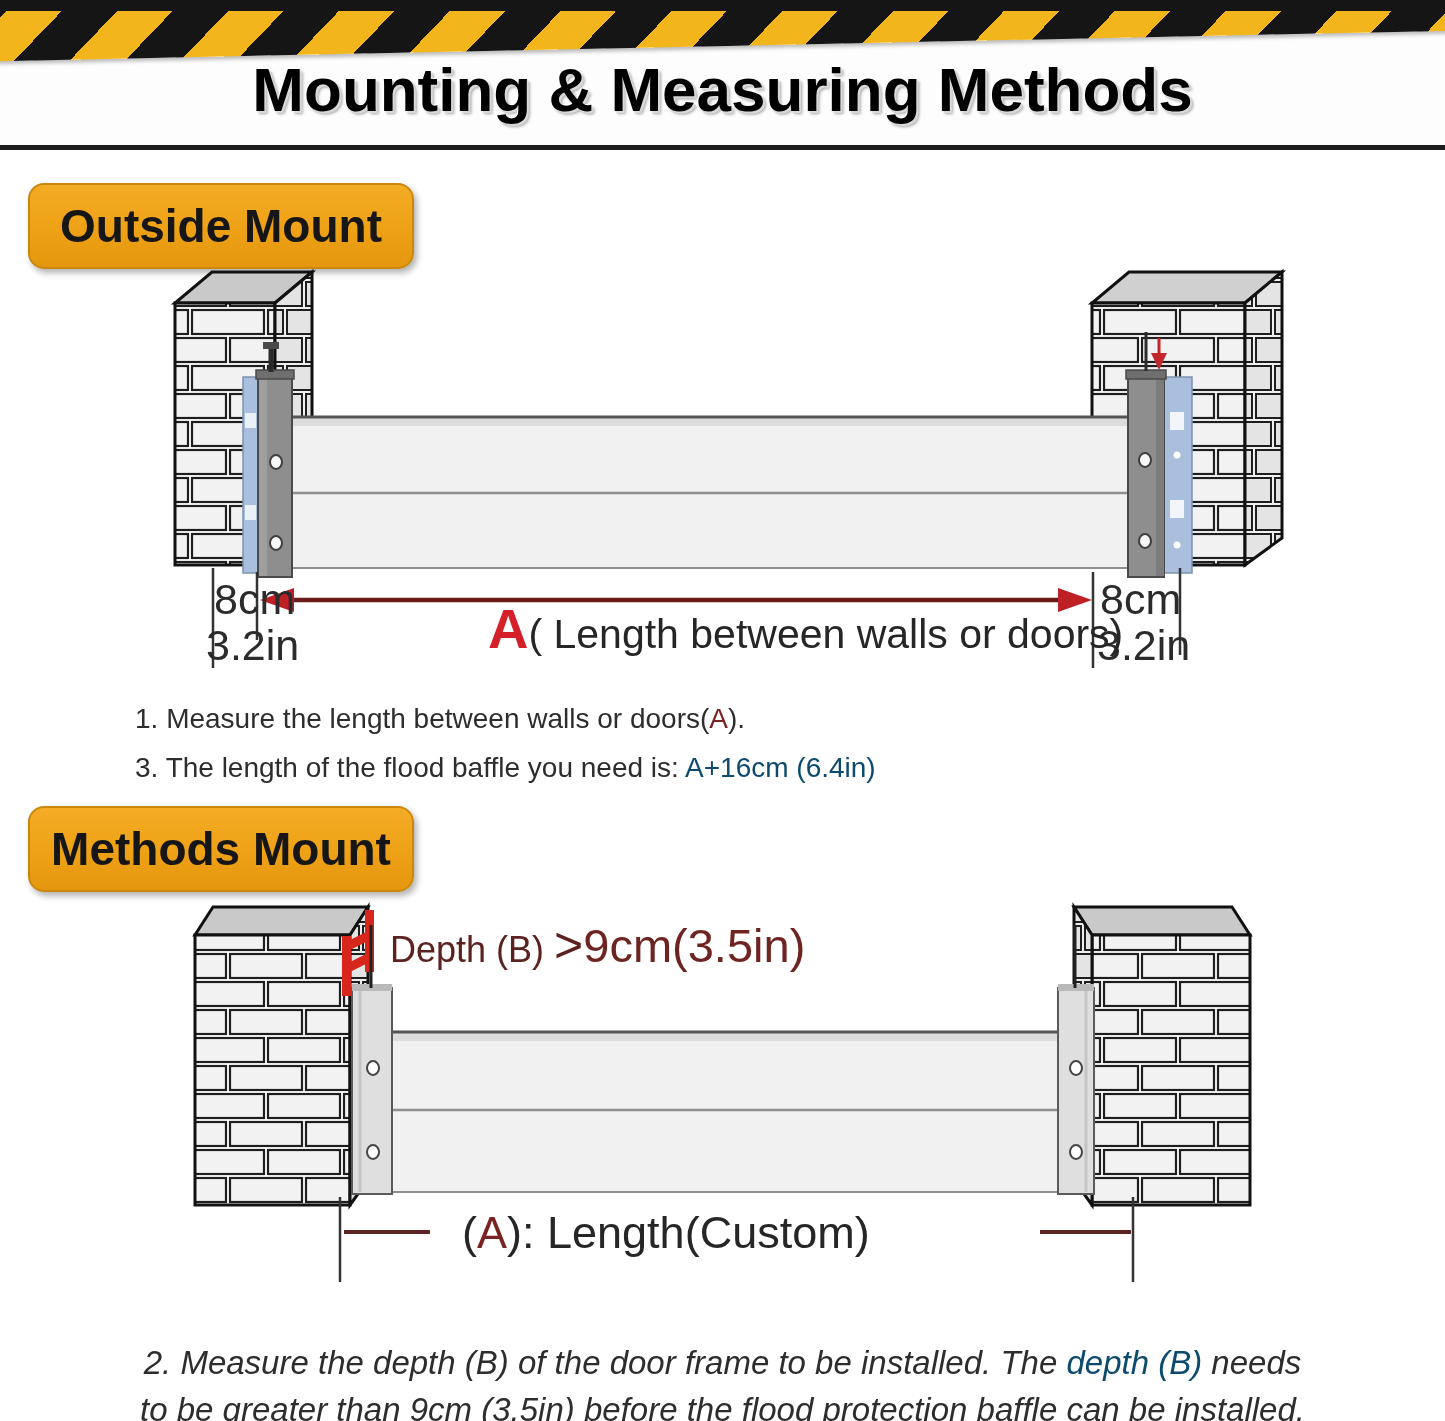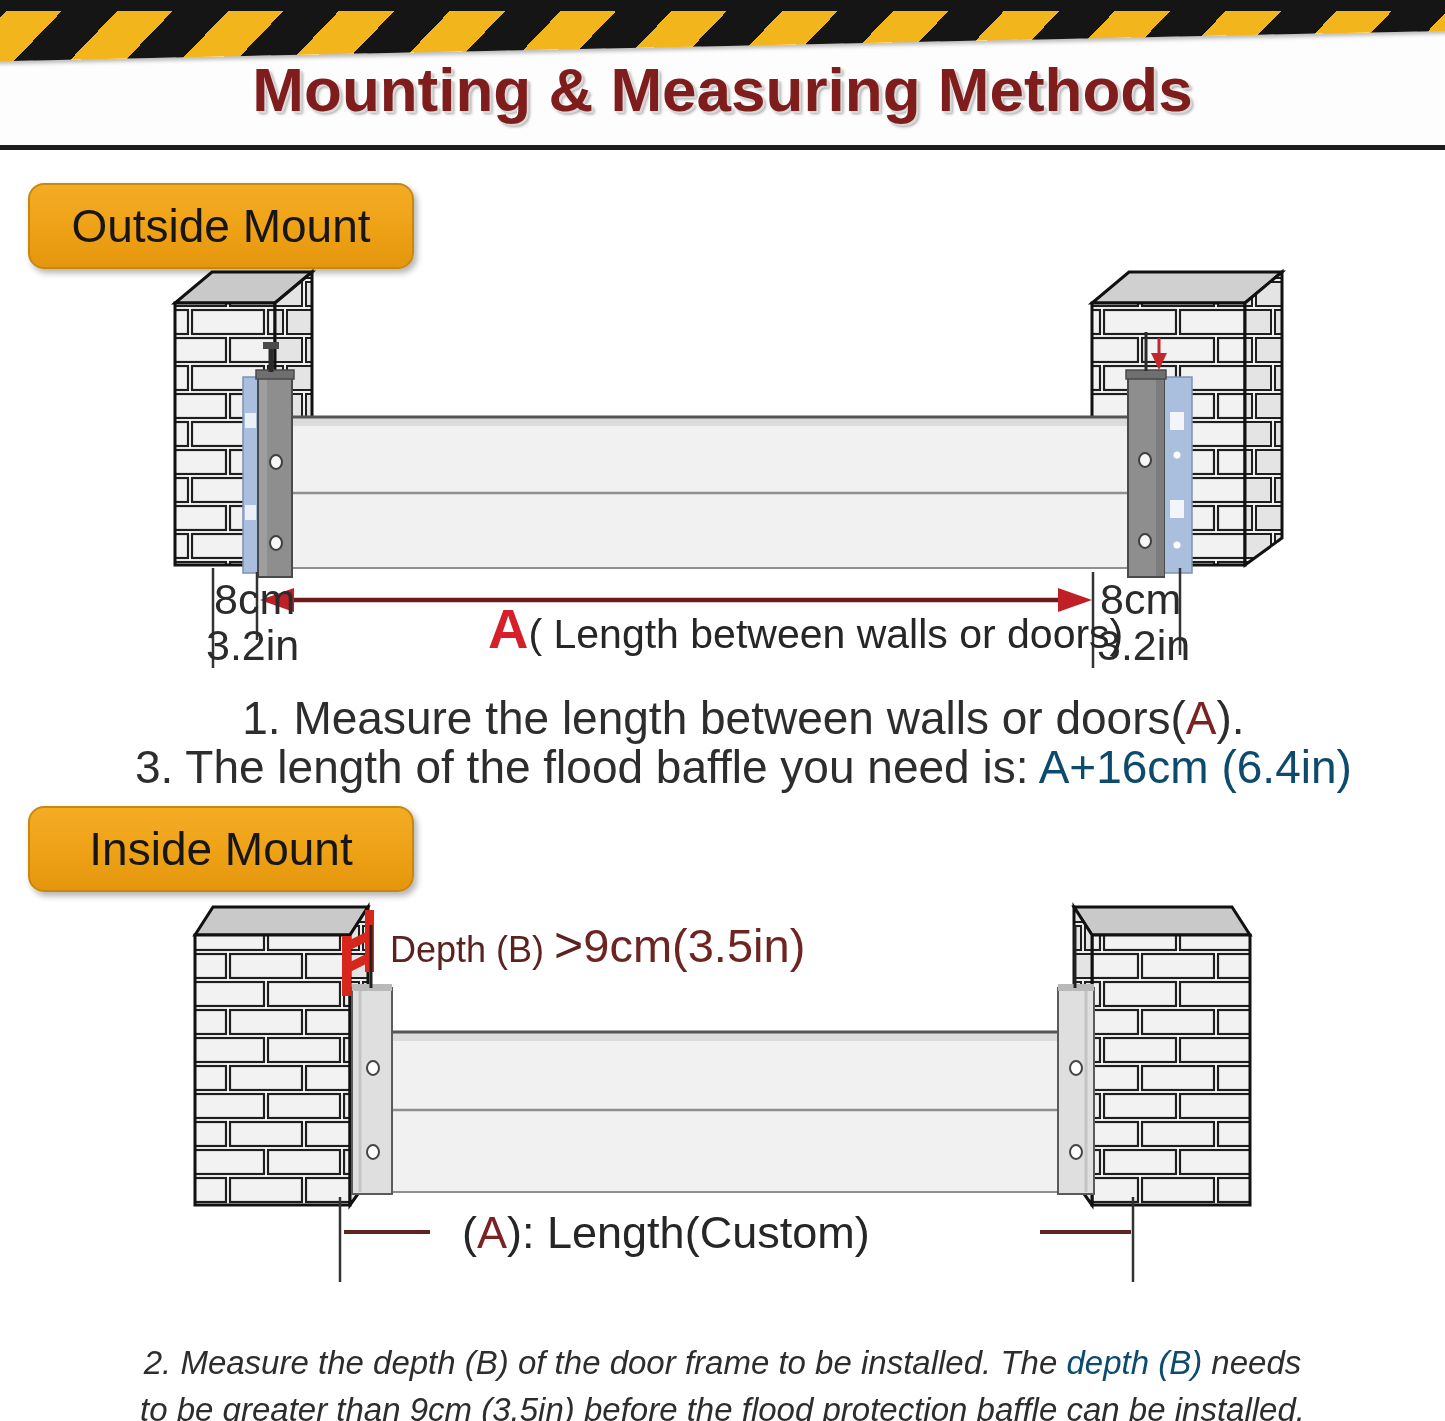--- a/index.html
+++ b/index.html
@@ -8,39 +8,39 @@
 
   
   .banner{position:absolute;top:0;left:0;width:1445px;height:145px;background:#fdfdfd;
           border-bottom:5px solid #1c1c1c;overflow:hidden;}
   .top-bar{position:absolute;top:0;left:0;width:1445px;height:11px;background:#151515;}
   .stripe-band{position:absolute;top:-14px;left:-40px;width:1530px;height:60px;
           transform:rotate(-1.2deg);
           background:repeating-linear-gradient(135deg,#151515 0 40px,#F3B51C 40px 80px);
           box-shadow:0 3px 4px rgba(0,0,0,.25);}
   .banner-title{position:absolute;top:54px;left:0;width:1445px;text-align:center;
-          font-size:62px;font-weight:bold;letter-spacing:0px;color:#7f1d1d;
+          font-size:62px;font-weight:bold;letter-spacing:0px;color:#000000;
           text-shadow:2px 2px 0 #d9d9d9,-1px -1px 0 #ffffff,3px 3px 3px rgba(0,0,0,.35);}
 
   
   .badge{position:absolute;left:28px;width:382px;height:82px;
          background:linear-gradient(180deg,#F4AC25 0%,#EDA014 60%,#E4960E 100%);
          border:2px solid #C9880D;border-radius:16px;
          box-shadow:3px 4px 6px rgba(0,0,0,.30),0 0 0 4px #ffffff;
          display:flex;align-items:center;justify-content:center;
-         font-size:46px;color:#161616;}
+         font-size:46px;color:#161616;font-weight:bold;}
   .badge-outside{top:183px;}
   .badge-inside{top:806px;}
 
   
   svg{position:absolute;left:0;display:block;}
   svg text{font-family:"Liberation Sans",sans-serif;}
 
   
-  .steps{position:absolute;font-size:46px;color:#2d2d2d;white-space:nowrap;text-align:center;}
+  .steps{position:absolute;font-size:28px;color:#2d2d2d;white-space:nowrap;}
   .steps .line{height:49px;line-height:49px;}
   .accent{color:#0c4a6e;}
   .accent-dark{color:#7B2222;}
   .steps-outside{left:135px;top:694px;}
   .step-inside-1{left:100px;top:1288px;font-size:34px;white-space:nowrap;}
   .steps-inside-23{left:0;top:1339px;width:1445px;text-align:center;font-size:33px;}
   .steps-inside-23 .line{height:47px;line-height:47px;font-style:italic;}
 </style>
 </head>
 <body>
@@ -148,21 +148,21 @@
       <text x="488" y="648"><tspan font-size="56" font-weight="bold" fill="#D5202A">A</tspan><tspan font-size="41" fill="#262626">( Length between walls or doors)</tspan></text>
     </g>
   </svg>
 
   <div class="steps steps-outside">
     <div class="line"><span>1. Measure the length between walls or doors(</span><span class="accent-dark">A</span><span>).</span></div>
     <div class="line"><span>3. The length of the flood baffle you need is: </span><span class="accent">A+16cm (6.4in)</span></div>
   </div>
 
   <div class="badge badge-inside">
-    <span>Inside Mount</span>
+    <span>Methods Mount</span>
   </div>
 
   <svg style="top:895px" width="1445" height="395" viewBox="0 895 1445 395">
     <defs>
       <pattern id="brickB" patternUnits="userSpaceOnUse" width="76" height="56">
         <rect x="2" y="2" width="72" height="24" fill="#F2F2F2" stroke="#1E1E1E" stroke-width="2.2"></rect>
         <rect x="-36" y="30" width="72" height="24" fill="#F2F2F2" stroke="#1E1E1E" stroke-width="2.2"></rect>
         <rect x="40" y="30" width="72" height="24" fill="#F2F2F2" stroke="#1E1E1E" stroke-width="2.2"></rect>
       </pattern>
       <pattern id="sideB" patternUnits="userSpaceOnUse" width="38" height="56">

